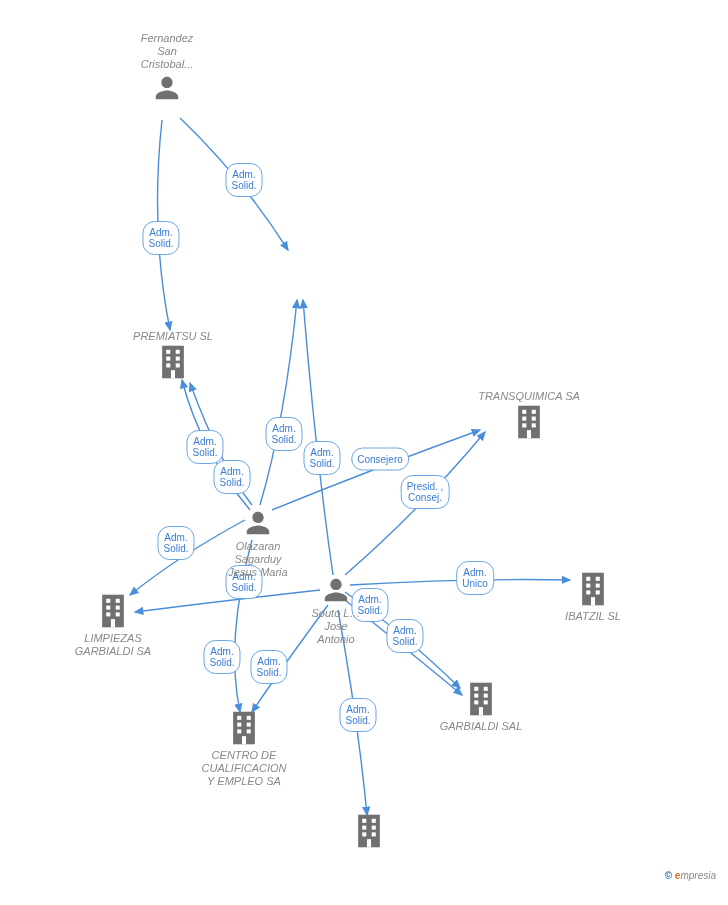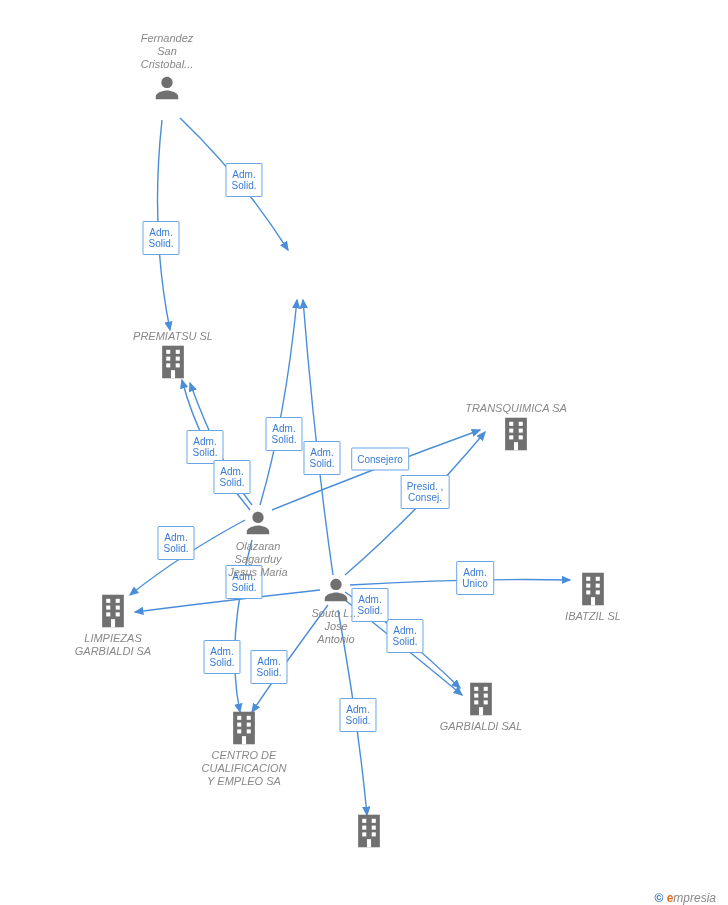--- a/index.html
+++ b/index.html
@@ -51,34 +51,34 @@
   .icon-person {
     width: 30px;
     height: 30px;
     margin: 0 auto;
     display: block;
   }
   .edge-label {
     position: absolute;
     background: #ffffff;
     border: 1px solid #6aa6e6;
-    border-radius: 1px;
+    border-radius: 12px;
     color: #3a7bd5;
     font-size: 10px;
     line-height: 11px;
     padding: 5px 5px;
     text-align: center;
     white-space: pre-line;
     transform: translate(-50%, -50%);
   }
   .footer {
     position: absolute;
     right: 12px;
-    bottom: 0;
-    font-size: 12px;
+    bottom: 24px;
+    font-size: 10px;
     color: #555;
   }
   .footer .copy {
     color: #2f6fb3;
     font-weight: bold;
   }
   .footer .brand {
     color: #888;
     font-style: italic;
   }
@@ -185,21 +185,21 @@
           <rect x="14" y="5" width="3" height="3"></rect>
       <rect x="7" y="10" width="3" height="3"></rect>
           <rect x="14" y="10" width="3" height="3"></rect>
       <rect x="7" y="15" width="3" height="3"></rect>
           <rect x="14" y="15" width="3" height="3"></rect>
       <rect x="10.5" y="20" width="3" height="6"></rect>
     </g>
   </svg>
 </div>
 
-<div class="node company" style="left:516px; top:388px;margin-top:12px;">
+<div class="node company" style="left:529px; top:388px;">
   <div class="label">TRANSQUIMICA SA</div>
   <svg class="icon-building" viewBox="0 0 24 28">
     <rect x="4" y="2" width="16" height="24" fill="#707070"></rect>
     <g fill="#ffffff">
       <rect x="7" y="5" width="3" height="3"></rect>
           <rect x="14" y="5" width="3" height="3"></rect>
       <rect x="7" y="10" width="3" height="3"></rect>
           <rect x="14" y="10" width="3" height="3"></rect>
       <rect x="7" y="15" width="3" height="3"></rect>
           <rect x="14" y="15" width="3" height="3"></rect>

